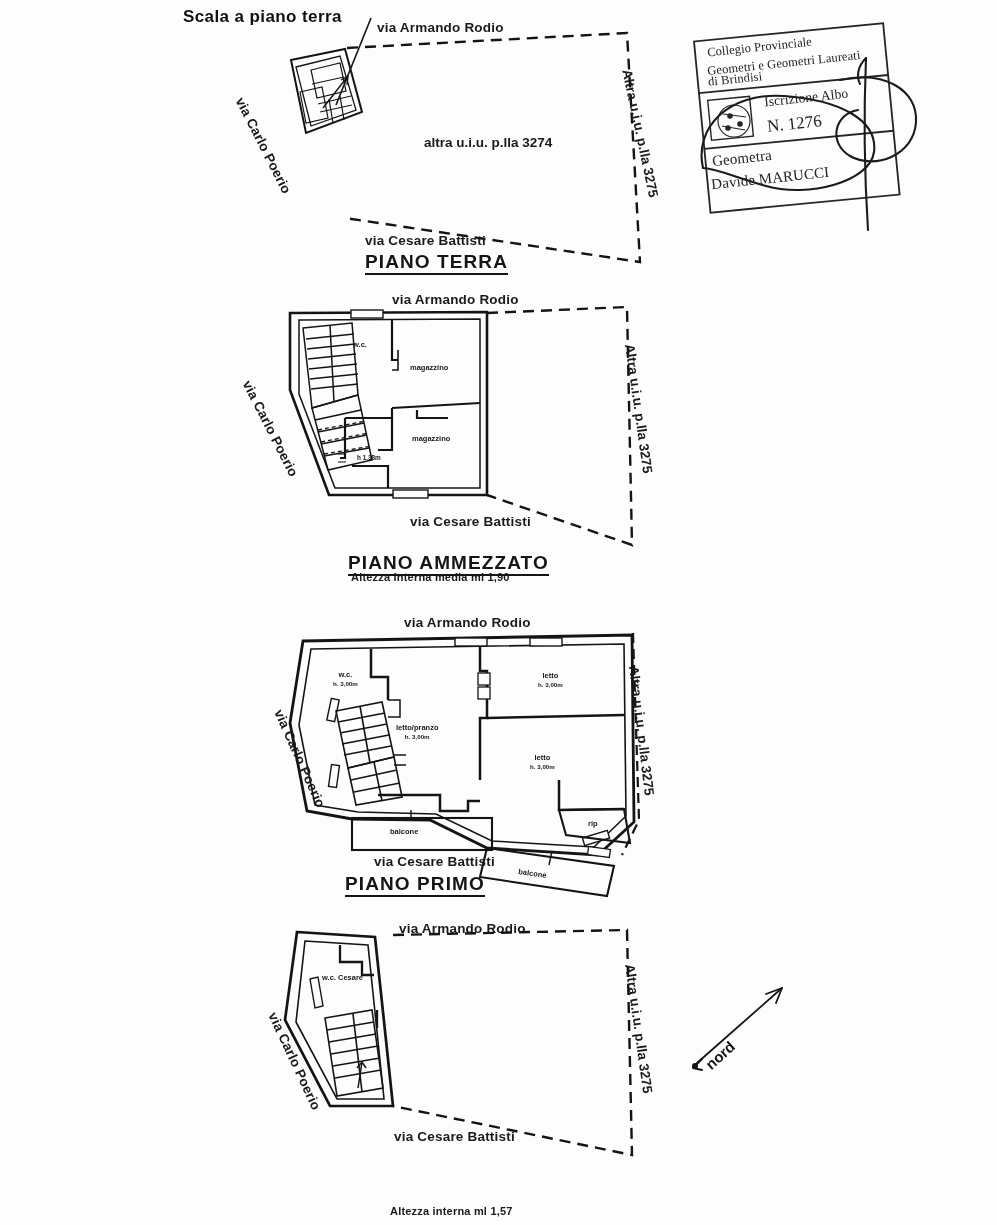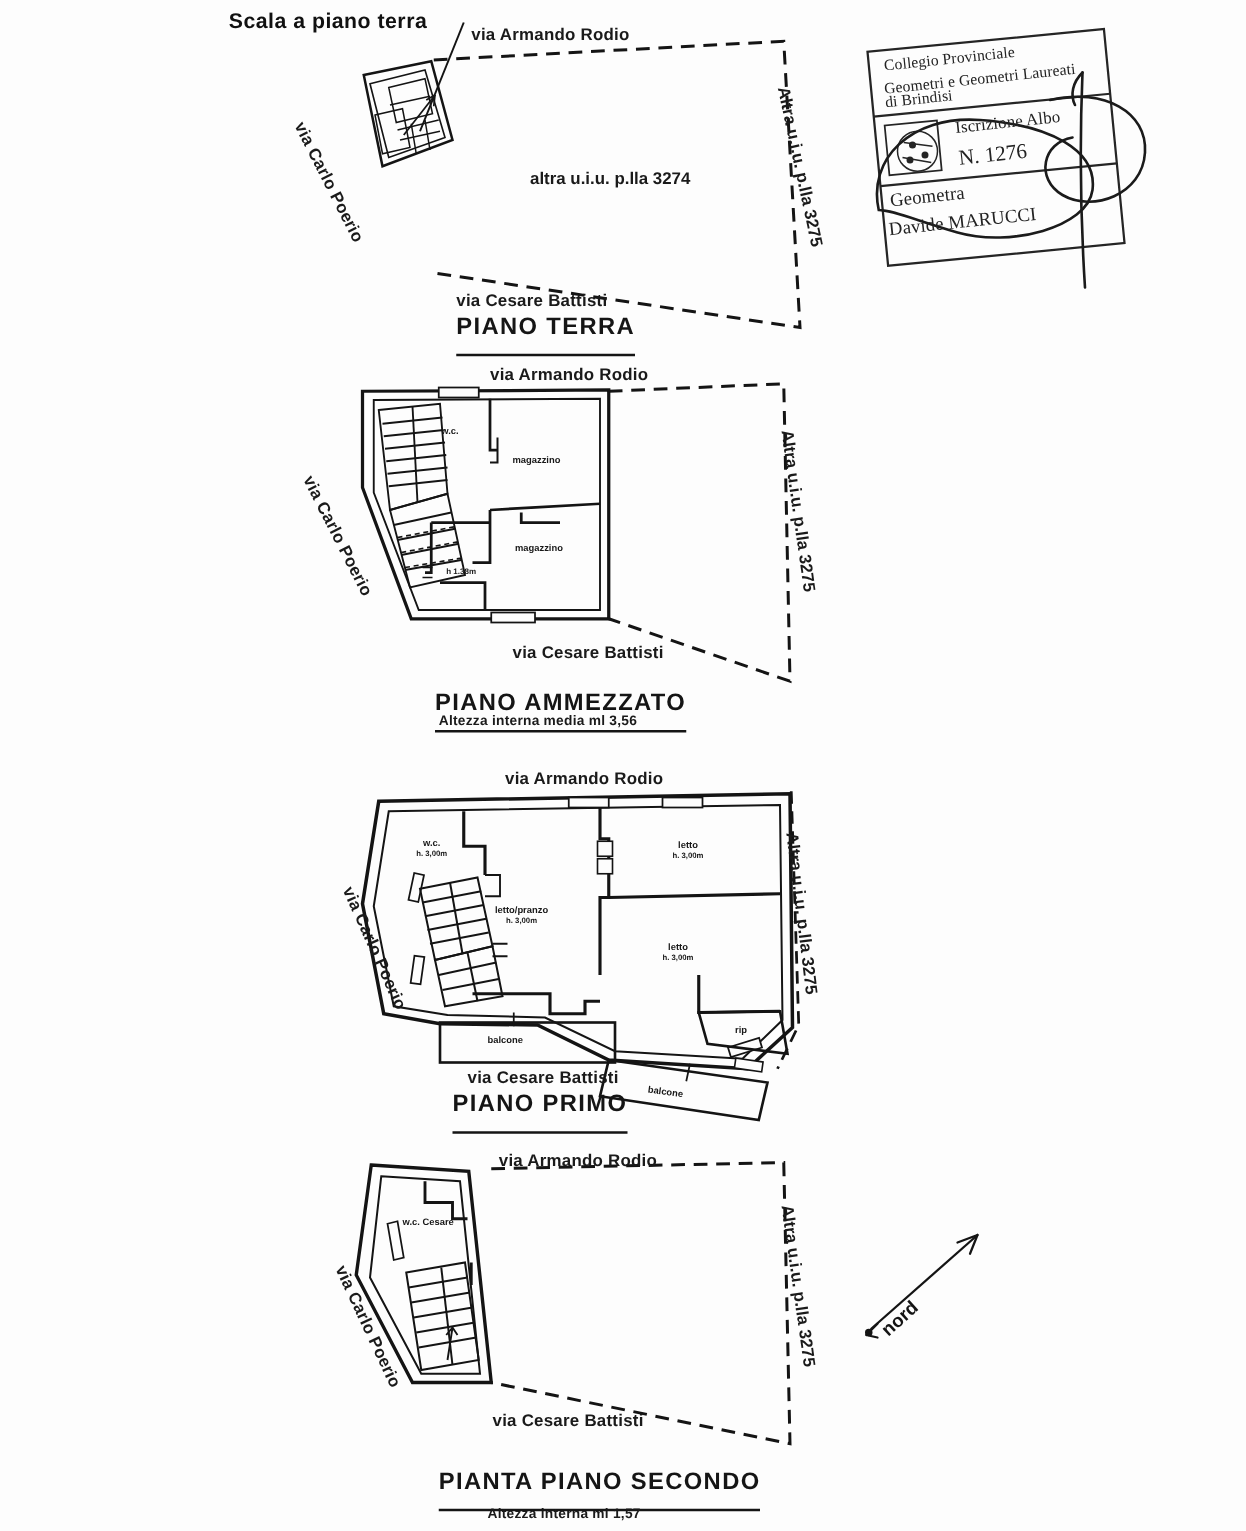--- a/index.html
+++ b/index.html
@@ -26,21 +26,21 @@
     letter-spacing: .2px;
     white-space: nowrap;
     color: #1a1a1a;
   }
   .plan-heading {
     font-size: 19px;
     font-weight: bold;
     letter-spacing: 1.1px;
     white-space: nowrap;
     border-bottom: 2px solid #151515;
-    padding-bottom: 10px;
+    padding-bottom: 0;
     color: #151515;
   }
   .plan-sub {
     font-size: 11px;
     font-weight: bold;
     white-space: nowrap;
     letter-spacing: .2px;
     color: #1a1a1a;
   }
   .title-note {
@@ -256,21 +256,21 @@
     <div class="abs room-label" style="left:353px;top:50px;">w.c.</div>
 
     <div class="abs room-label" style="left:410px;top:73px;">magazzino</div>
 
     <div class="abs room-label" style="left:412px;top:144px;">magazzino</div>
 
     <div class="abs tiny-note" style="left:357px;top:164px;">h 1.38m</div>
 
     <div class="abs plan-heading" style="left:348px;top:262px;">PIANO AMMEZZATO</div>
 
-    <div class="abs plan-sub" style="left:351px;top:281px;">Altezza interna media ml 3,56</div>
+    <div class="abs plan-sub" style="left:351px;top:281px;">Altezza interna media ml 1,90</div>
   </div>
 
   <div class="abs" style="left:0;top:605px;width:700px;height:305px;">
 
     <svg class="abs" style="left:0;top:0;" width="700" height="305">
 
       <path d="M 633 28 L 639 215 L 622 250" stroke="#141414" stroke-width="2.2" fill="none" stroke-dasharray="10 6"></path>
 
       <g stroke="#141414" fill="none" stroke-width="2.8">
         <path d="M 303 36 L 632 30 L 634 217 L 598 250 L 487 243
@@ -376,21 +376,21 @@
       <span>letto</span>
       <span class="h">h. 3,00m</span>
     </div>
 
     <div class="abs room-label" style="left:390px;top:222px;">balcone</div>
 
     <div class="abs room-label" style="left:519px;top:262px;transform:rotate(8deg);transform-origin:left top;">balcone</div>
 
     <div class="abs room-label" style="left:588px;top:214px;">rip</div>
 
-    <div class="abs plan-heading" style="left:362px;top:268px;">PIANO PRIMO</div>
+    <div class="abs plan-heading" style="left:345px;top:268px;">PIANO PRIMO</div>
   </div>
 
   <div class="abs" style="left:0;top:910px;width:997px;height:315px;">
 
     <svg class="abs" style="left:0;top:0;" width="997" height="315">
 
       <path d="M 393 25 L 627 20 L 632 245 L 393 196" stroke="#141414" stroke-width="2.4" fill="none" stroke-dasharray="11 7"></path>
 
       <g stroke="#141414" fill="none" stroke-width="2.7">
         <path d="M 297 22 L 375 27 L 393 196 L 330 196 L 285 110 Z"></path>
@@ -437,18 +437,17 @@
     <div class="abs street-label" style="left:279px;top:100px;transform:rotate(65deg);transform-origin:left top;">via Carlo Poerio</div>
 
     <div class="abs street-label" style="left:394px;top:219px;">via Cesare Battisti</div>
 
     <div class="abs parcel-label" style="left:637px;top:53px;transform:rotate(82deg);transform-origin:left top;">Altra u.i.u. p.lla 3275</div>
 
     <div class="abs room-label" style="left:322px;top:63px;">w.c. Cesare</div>
 
     <div class="abs nord-label" style="left:702px;top:150px;transform:rotate(-42deg);transform-origin:left top;">nord</div>
 
-    <div class="abs plan-heading" style="left:351px;top:265px;">PIANTA PIANO SECONDO</div>
 
     <div class="abs plan-sub" style="left:390px;top:295px;">Altezza interna  ml 1,57</div>
   </div>
 
 </div>
 
 </body></html>

